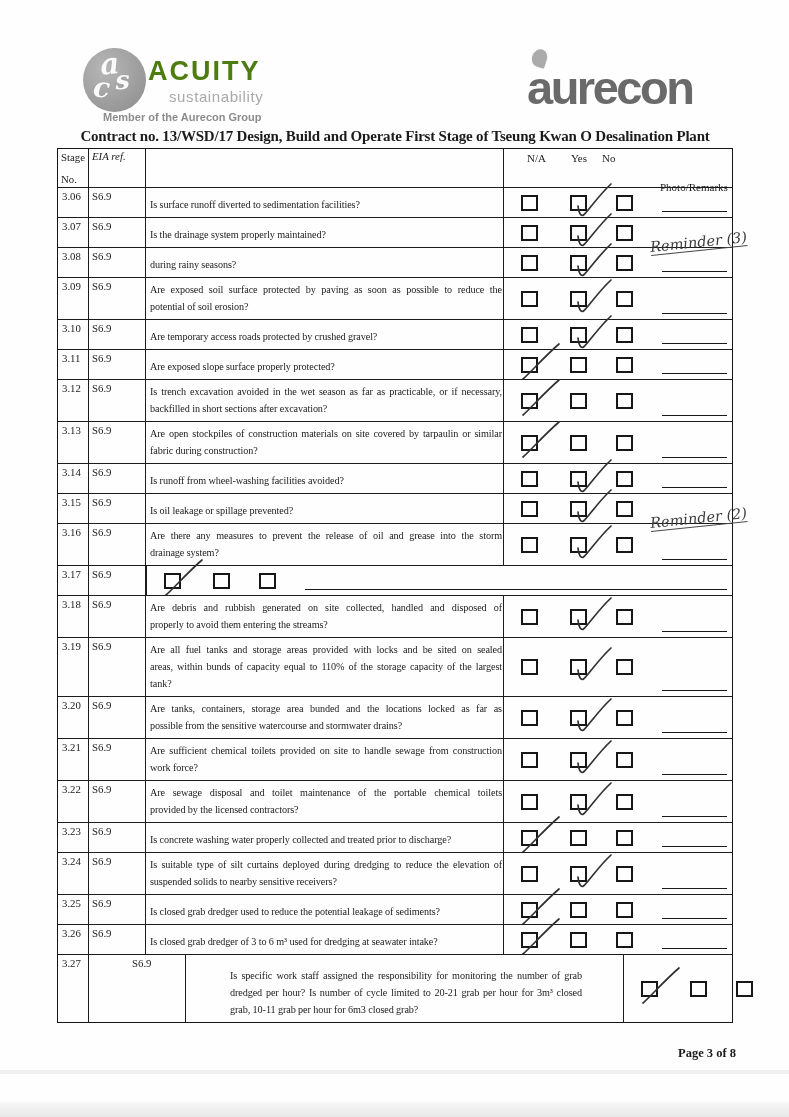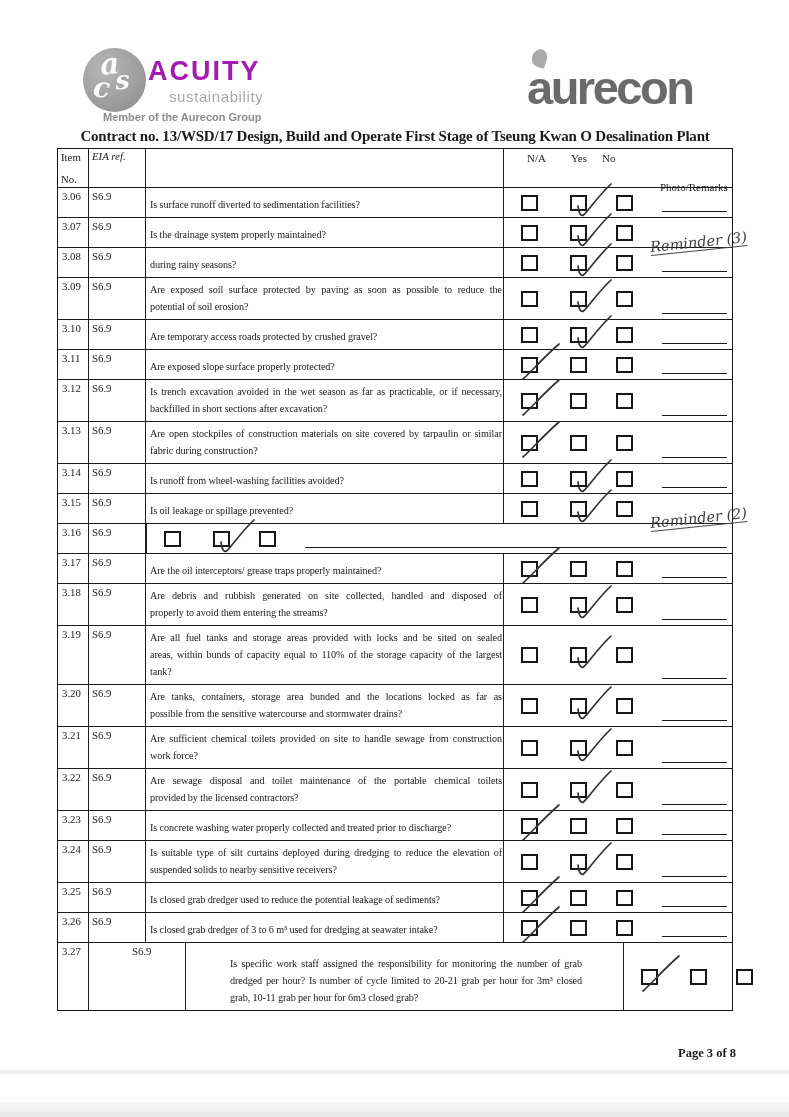--- a/index.html
+++ b/index.html
@@ -17,21 +17,21 @@
   .mono-circle span {
     position:absolute; color:#fafafa; font-family:"DejaVu Serif", serif;
     font-weight:bold; font-style:italic; line-height:1;
     text-shadow:0 0 1px #8a8a8a;
   }
   .mono-a { left:17px; top:1px;  font-size:30px; transform:rotate(-6deg); }
   .mono-s { left:32px; top:19px; font-size:26px; transform:rotate(-4deg); }
   .mono-c { left:10px; top:26px; font-size:28px; transform:rotate(4deg); }
   .acuity-word {
     position:absolute; left:73px; top:12px; font-family:"Liberation Sans", sans-serif;
-    font-size:27px; font-weight:700; color:#a21caf; letter-spacing:2px;
+    font-size:27px; font-weight:700; color:#4d7c0f; letter-spacing:2px;
   }
   .acuity-sub {
     position:absolute; left:94px; top:44px; font-family:"Liberation Sans", sans-serif;
     font-size:15px; color:#a9a9a9; letter-spacing:0.6px;
   }
   .acuity-member {
     position:absolute; left:28px; top:67px; font-family:"Liberation Sans", sans-serif;
     font-size:11px; font-weight:700; color:#8c8c8c;
   }
   .aurecon-logo { position:absolute; left:527px; top:46px; width:220px; height:70px; }
@@ -105,21 +105,21 @@
   <div class="aurecon-logo">
     <div class="aurecon-leaf"></div>
     <div class="aurecon-word">aurecon</div>
   </div>
 
   <div class="doc-title">Contract no. 13/WSD/17 Design, Build and Operate First Stage of Tseung Kwan O Desalination Plant</div>
 
   <div class="checklist">
     <div class="hrow">
       <div class="h-item">
-        <span>Item</span>
+        <span>Stage</span>
         <span>No.</span>
       </div>
       <div class="h-ref">EIA ref.</div>
       <div class="h-q"></div>
       <div class="h-right">
         <span class="h-na">N/A</span>
         <span class="h-yes">Yes</span>
         <span class="h-no">No</span>
         <span class="h-photo">Photo/Remarks</span>
       </div>
@@ -294,37 +294,38 @@
                 <path d="M11 25 C11.5 32 14 35.5 16.5 34 C21 30.5 31 15 44 3" fill="none" stroke="#313131" stroke-width="1.7" stroke-linecap="round"></path>
               </svg>
             </div>
             <div class="box b-no"></div>
             <span class="hand">Reminder (2)</span>
           </div>
         </div>
         <div class="row">
           <div class="c-item">3.16</div>
           <div class="c-ref">S6.9</div>
+          <div class="c-q">
+            <div class="q-line">Are there any measures to prevent the release of oil and grease into the storm</div>
+            <div class="q-line last">drainage system?</div>
+          </div>
           <div class="c-right">
             <div class="box b-na"></div>
             <div class="box b-yes">
               <svg width="48" height="42" viewBox="0 0 48 42">
                 <path d="M11 25 C11.5 32 14 35.5 16.5 34 C21 30.5 31 15 44 3" fill="none" stroke="#313131" stroke-width="1.7" stroke-linecap="round"></path>
               </svg>
             </div>
             <div class="box b-no"></div>
             <div class="remark-line"></div>
           </div>
         </div>
         <div class="row">
           <div class="c-item">3.17</div>
           <div class="c-ref">S6.9</div>
-          <div class="c-q">
-            <div class="q-line last">Are the oil interceptors/ grease traps properly maintained?</div>
-          </div>
           <div class="c-right">
             <div class="box b-na">
               <svg width="48" height="42" viewBox="0 0 48 42">
                 <path d="M5 36 C13 29 27 13 41 1" fill="none" stroke="#313131" stroke-width="1.7" stroke-linecap="round"></path>
               </svg>
             </div>
             <div class="box b-yes"></div>
             <div class="box b-no"></div>
             <div class="remark-line"></div>
           </div>

